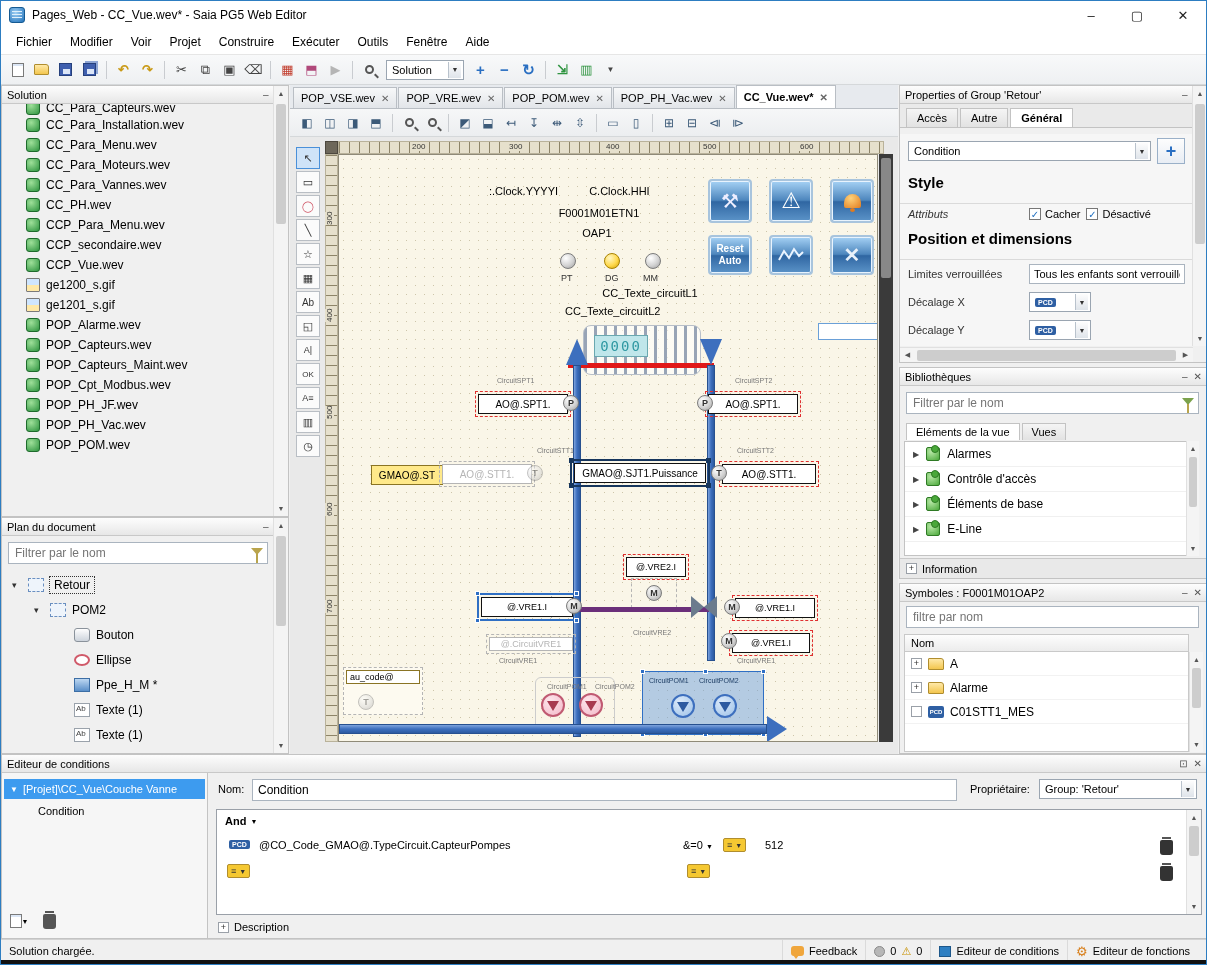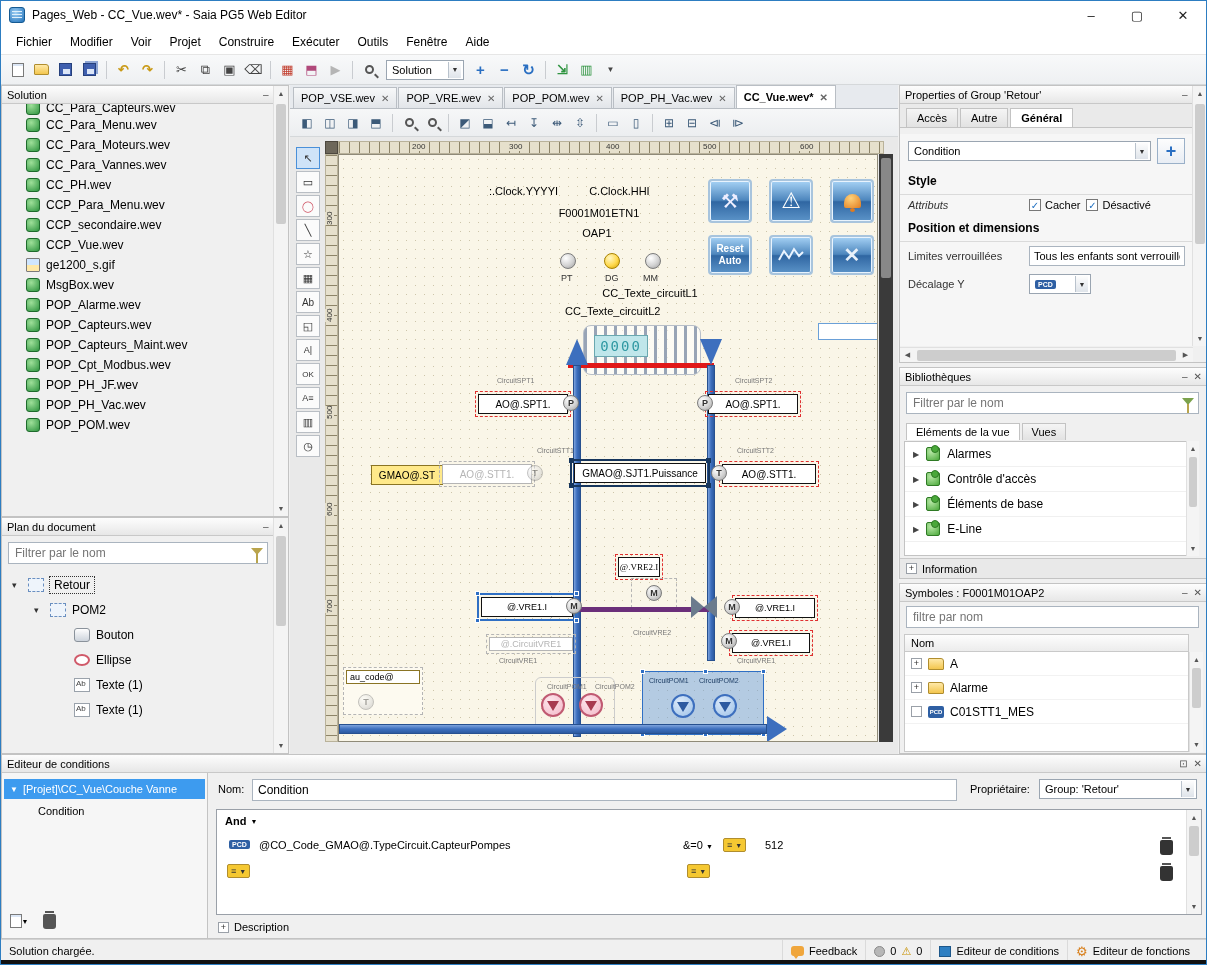--- a/index.html
+++ b/index.html
@@ -126,21 +126,21 @@
 .pump.blue{background:radial-gradient(circle at 35% 30%,#dceafa,#9ec2e8);border-color:#3d6fbe;}
 .pump.blue:after{border-top-color:#2d5aa0;}
 .sel-region{position:absolute;background:rgba(110,160,220,.5);border:1px solid #2f6fc4;}
 .dash-gray{position:absolute;border:1px dashed #b5b5b5;}
 
 
 .prop-tabs{display:flex;gap:2px;padding:4px 6px 0 6px;border-bottom:1px solid #c3c3c3;background:#eaeaea;}
 .prop-tab{padding:3px 10px;border:1px solid #c3c3c3;border-bottom:none;background:linear-gradient(#f5f5f5,#e2e2e2);font-size:11px;}
 .prop-tab.active{background:#fff;font-weight:bold;}
 .prop-row{display:flex;align-items:center;padding:4px 8px;gap:6px;font-size:11px;}
-.prop-section{font-weight:bold;font-size:12px;padding:6px 8px 6px 8px;border-bottom:1px solid #dadada;}
+.prop-section{font-weight:bold;font-size:15px;padding:6px 8px 12px 8px;border-bottom:1px solid #dadada;}
 .prop-label{width:115px;color:#333;flex:none;}
 .chk{width:12px;height:12px;border:1px solid #777;background:#fff;display:inline-flex;align-items:center;justify-content:center;font-size:10px;color:#1f6fc0;margin-right:4px;}
 .pcd-badge{display:inline-flex;align-items:center;justify-content:center;background:#2e5fa3;color:#fff;font-size:7px;font-weight:bold;border-radius:2px;padding:1px 3px;}
 .hscroll{position:absolute;height:15px;background:#f4f4f4;border-top:1px solid #e0e0e0;display:flex;align-items:center;}
 .hscroll .arr{width:15px;text-align:center;font-size:7px;color:#555;}
 .hscroll .thumb{height:11px;background:#cdcdcd;border-radius:2px;flex:1;margin:0 2px;}
 .lib-tabs{display:flex;gap:2px;padding:3px 6px 0 6px;}
 .lib-tab{padding:2px 9px;border:1px solid #c3c3c3;border-bottom:none;background:linear-gradient(#f5f5f5,#e2e2e2);font-size:11px;}
 .lib-tab.active{background:#fff;}
 .lib-list{position:absolute;background:#fff;border:1px solid #c3c3c3;overflow:hidden;}
@@ -260,20 +260,24 @@
           <span>✕</span>
         </span>
     </div>
     <div style="position:absolute;top:18px;left:0;right: 15px;bottom:0;overflow:hidden;">
 
         <div class="tree-row clipped">
           <span class="tree-icon k-wev"></span>
           <span>CC_Para_Capteurs.wev</span>
         </div>
 
+        <div class="tree-row">
+          <span class="tree-icon k-wev"></span>
+          <span>CC_Para_Installation.wev</span>
+        </div>
 
         <div class="tree-row">
           <span class="tree-icon k-wev"></span>
           <span>CC_Para_Menu.wev</span>
         </div>
 
         <div class="tree-row">
           <span class="tree-icon k-wev"></span>
           <span>CC_Para_Moteurs.wev</span>
         </div>
@@ -303,25 +307,25 @@
         <div class="tree-row">
           <span class="tree-icon k-wev"></span>
           <span>CCP_Vue.wev</span>
         </div>
 
         <div class="tree-row">
           <span class="tree-icon k-gif"></span>
           <span>ge1200_s.gif</span>
         </div>
 
-
-        <div class="tree-row">
-          <span class="tree-icon k-wev"></span>
-          <span>MsgBox.wev</span>
-        </div>
+        <div class="tree-row">
+          <span class="tree-icon k-gif"></span>
+          <span>ge1201_s.gif</span>
+        </div>
+
 
         <div class="tree-row">
           <span class="tree-icon k-wev"></span>
           <span>POP_Alarme.wev</span>
         </div>
 
         <div class="tree-row">
           <span class="tree-icon k-wev"></span>
           <span>POP_Capteurs.wev</span>
         </div>
@@ -389,20 +393,25 @@
           <span class="plan-icon k-button"></span>
           <span>Bouton</span>
         </div>
 
         <div class="plan-row k-2">
           <span class="plan-arrow"></span>
           <span class="plan-icon k-ellipse"></span>
           <span>Ellipse</span>
         </div>
 
+        <div class="plan-row k-2">
+          <span class="plan-arrow"></span>
+          <span class="plan-icon k-macro"></span>
+          <span>Ppe_H_M *</span>
+        </div>
 
         <div class="plan-row k-2">
           <span class="plan-arrow"></span>
           <span class="plan-icon k-text"></span>
           <span>Texte (1)</span>
         </div>
 
         <div class="plan-row k-2">
           <span class="plan-arrow"></span>
           <span class="plan-icon k-text"></span>
@@ -583,21 +592,21 @@
           <span class="hnd" style="right:-3px;top:-3px;"></span>
         <span class="hnd" style="left:-3px;bottom:-3px;"></span>
           <span class="hnd" style="right:-3px;bottom:-3px;"></span>
       </div>
       <div class="cv-tiny" style="left:398px;top:292px;">CircuitSTT2</div>
       <div class="vwrap" style="left:380px;top:306px;width:100px;">
         <span class="circ" style="left:-9px;top:3px;">T</span>
         <span class="vbox">AO@.STT1.</span>
       </div>
 
-      <div class="vwrap" style="left:276px;top:399px;width:48px;font-family:Liberation Serif, serif;">
+      <div class="vwrap" style="left:284px;top:399px;width:66px;">
         <span class="vbox" style="font-size:9px;">@.VRE2.I</span>
       </div>
       <div class="dash-gray" style="left:292px;top:423px;width:46px;height:30px;">
         <span class="circ" style="left:14px;top:6px;">M</span>
       </div>
       <div class="purpline" style="left:240px;top:452px;width:130px;"></div>
       <div class="valve" style="left:212px;top:441px;"></div>
       <div class="valve" style="left:352px;top:441px;"></div>
 
       <div class="vwrap selblue" style="left:138px;top:438px;width:100px;">
@@ -688,20 +697,27 @@
           </span>
         <span style="display:flex;align-items:center;overflow:hidden;width:74px;white-space:nowrap;">
             <span class="chk">✓</span>
             <span>Désactivé</span>
           </span>
       </div>
       <div class="prop-section">Position et dimensions</div>
       <div class="prop-row">
         <span class="prop-label">Limites verrouillées</span>
         <input style="flex: 1 1 0%; height: 20px; border: 1px solid rgb(170, 180, 191); padding: 0px 4px; font-size: 11px; min-width: 0px;" value="Tous les enfants sont verrouillés">
+      </div>
+      <div class="prop-row">
+        <span class="prop-label">Décalage X</span>
+        <span class="select" style="width:62px;">
+          <span class="pcd-badge">PCD</span>
+          <span class="car">▼</span>
+        </span>
       </div>
       <div class="prop-row">
         <span class="prop-label">Décalage Y</span>
         <span class="select" style="width:62px;">
           <span class="pcd-badge">PCD</span>
           <span class="car">▼</span>
         </span>
       </div>
     </div>
     <div class="vscroll" style="bottom:16px;">

